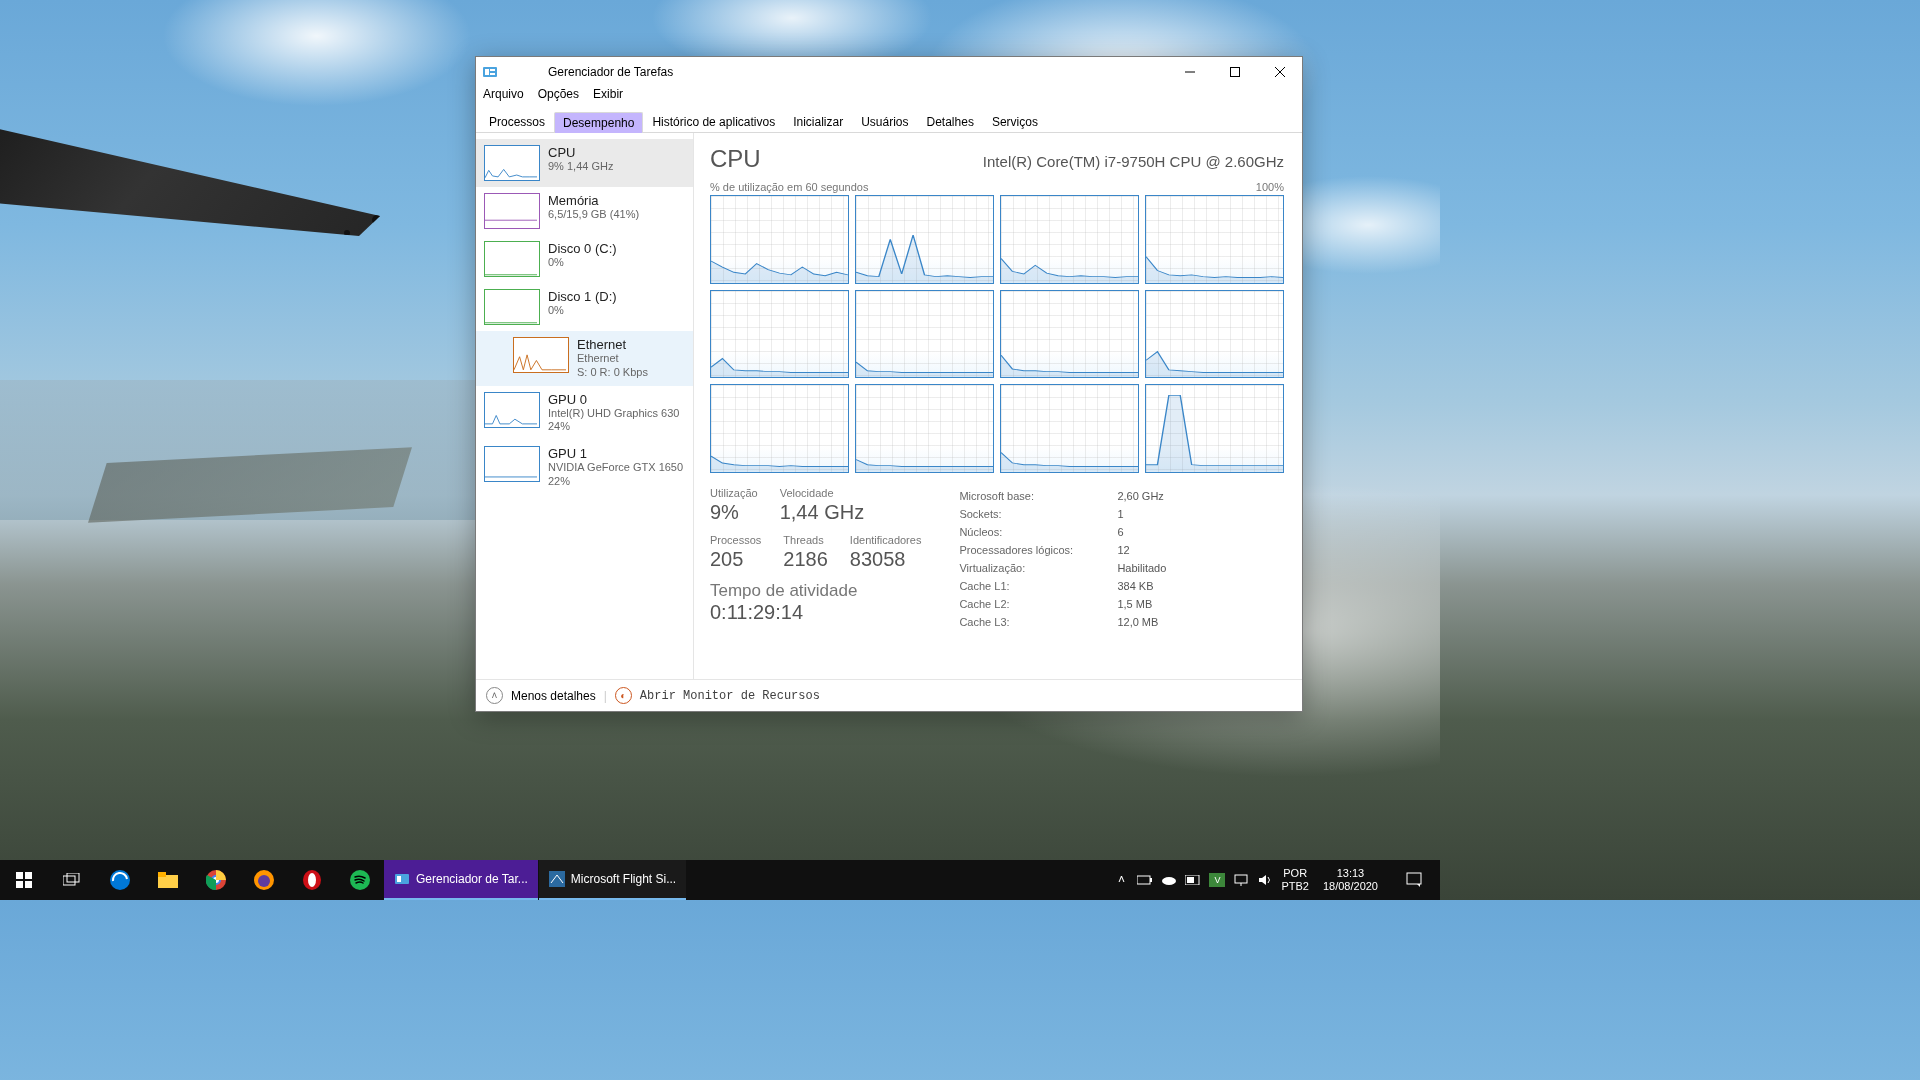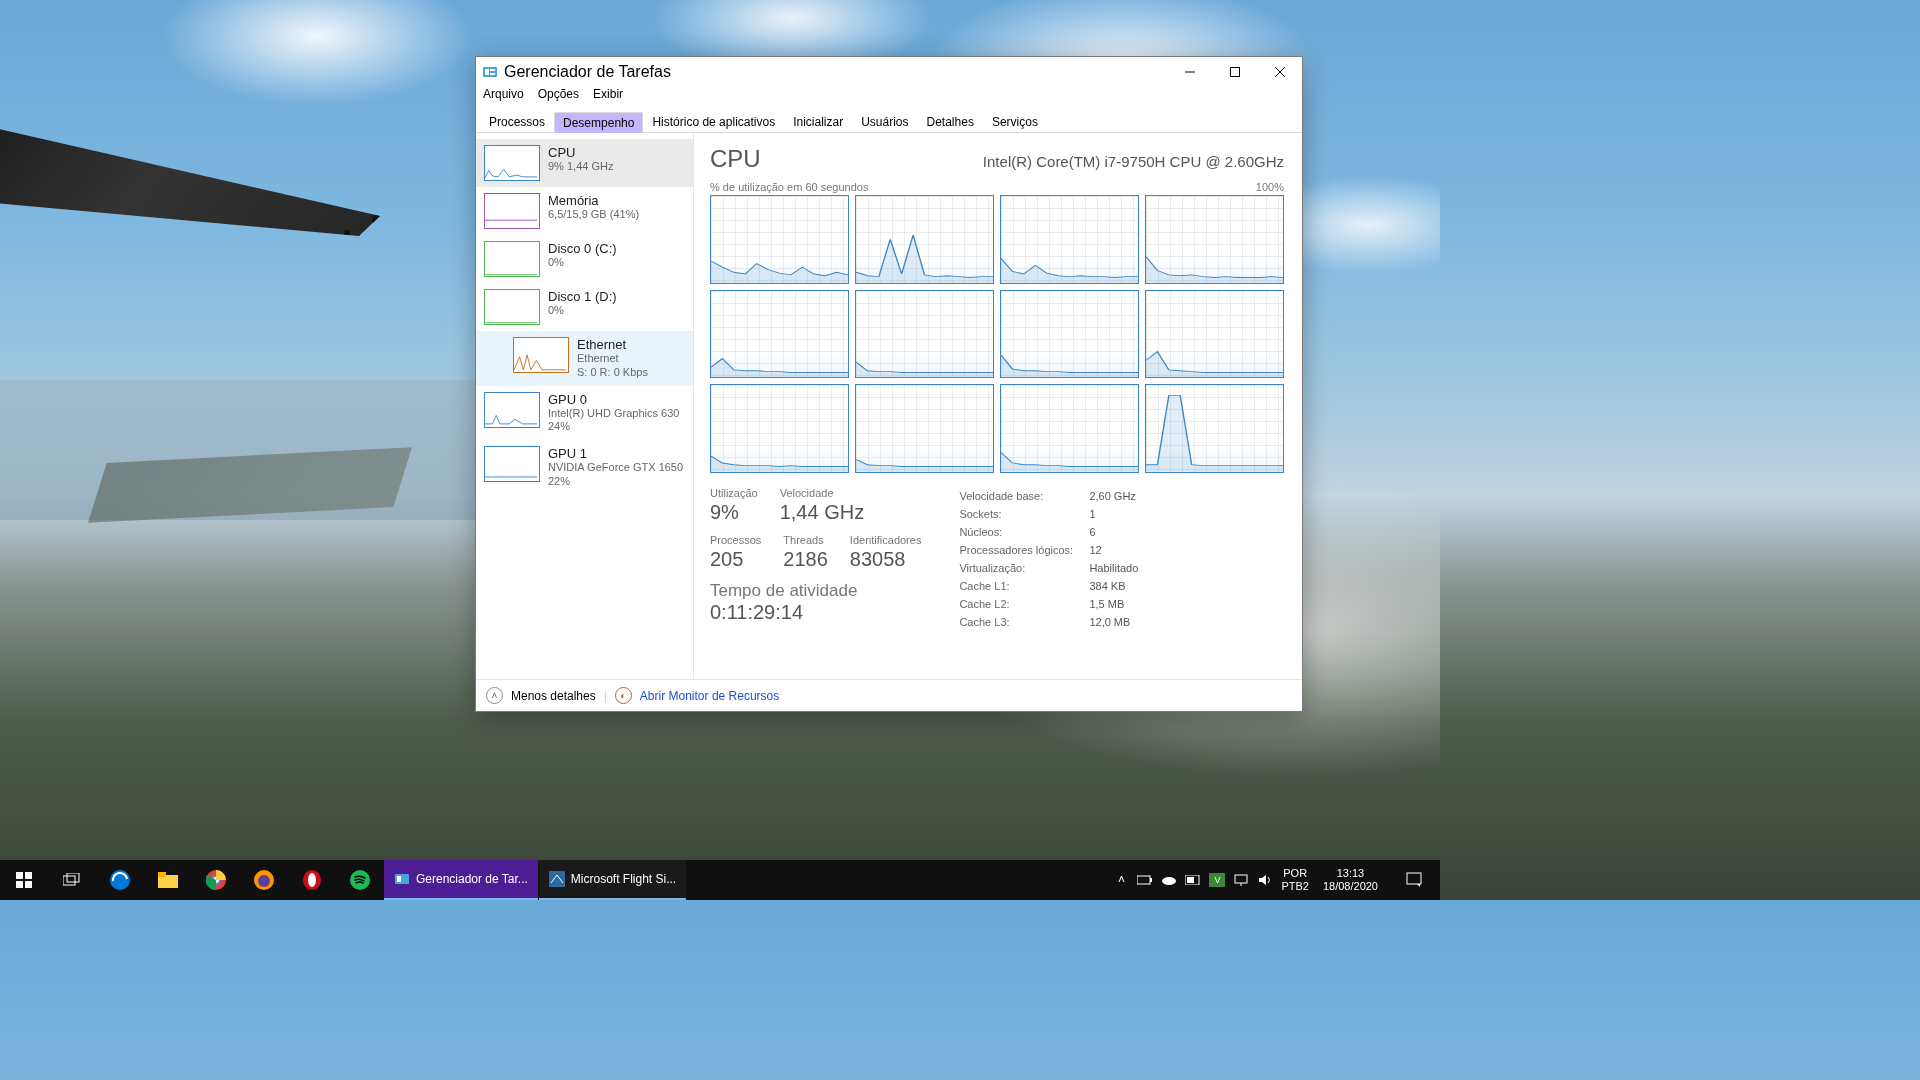--- a/index.html
+++ b/index.html
@@ -29,21 +29,21 @@
 .runway { position:absolute; left:100px; top:455px; width:300px; height:60px; background: linear-gradient(135deg,#5a5f57,#6e756a); opacity:.6; transform: skewX(-20deg) rotate(-3deg); }
 
 
 .window {
   position: absolute; left: 475px; top: 56px; width: 828px; height: 656px;
   background:#fff; border:1px solid #7a7a7a; box-shadow: 0 5px 25px rgba(0,0,0,.3);
   display:flex; flex-direction:column;
 }
 .titlebar { height:30px; display:flex; align-items:center; padding-left:6px; }
 .titlebar .icon { width:16px; height:16px; margin-right:6px; display:inline-flex; }
-.titlebar .title { font-size:16px; flex:1; }
+.titlebar .title { font-size:12px; flex:1;margin-left:44px; }
 .win-controls { display:flex; }
 .win-controls div { width:45px; height:30px; display:flex; align-items:center; justify-content:center; }
 
 .menubar { height:20px; padding:0 7px; display:flex; gap:14px; font-size:12px; }
 .menubar span { cursor:default; }
 
 .tabs { display:flex; border-bottom:1px solid #d9d9d9; padding-left:4px; margin-top:2px; height:24px; align-items:flex-end; }
 .tabs span { padding:3px 8px; border:1px solid transparent; border-bottom:none; font-size:12px; cursor:default; }
 .tabs span.active { border-color:#d9d9d9; background:#c4b5fd; border-top-left-radius:2px; border-top-right-radius:2px; position:relative; top:1px; }
 
@@ -74,27 +74,27 @@
   background-size: 12px 12px; }
 
 .stats { display:flex; margin-top:14px; gap:38px; }
 .stat-block .lbl { font-size:11px; color:#777; }
 .stat-block .val { font-size:20px; color:#555; margin-top:2px; }
 .left-stats { display:flex; flex-direction:column; gap:10px; }
 .stat-row { display:flex; gap:22px; }
 .right-stats { font-size:11px; color:#555; }
 .right-stats .row { display:flex; height:18px; align-items:center; }
 .right-stats .key { width:130px; color:#666; }
-.right-stats .v { color:#555; }
+.right-stats .v { color:#555;margin-left:28px; }
 .uptime .lbl { font-size:17px; color:#777; }
 .uptime .val { font-size:20px; color:#555; }
 
 .footer { border-top:1px solid #e5e5e5; padding:7px 10px; display:flex; align-items:center; gap:8px; font-size:12px; }
 .footer .circle { width:17px; height:17px; border:1px solid #888; border-radius:50%; display:inline-flex; align-items:center; justify-content:center; font-size:10px; color:#666; }
-.footer a { color:#1d4ed8; text-decoration:none; }
+.footer a { color:#404040; text-decoration:none;font-family:Liberation Mono, monospace; }
 .footer .sep { color:#ccc; }
 
 
 .taskbar { position:absolute; left:0; bottom:0; width:1440px; height:40px; background:#101010; display:flex; align-items:center; color:#fff; font-size:12px; }
 .taskbar .tb-item { width:48px; height:40px; display:flex; align-items:center; justify-content:center; }
 .taskbar .tb-task { height:40px; padding:0 10px; display:flex; align-items:center; gap:6px; border-bottom:2px solid #76b9ed; background:#4c1d95; margin-right:1px; max-width:165px; }
 .taskbar .tb-task .lbl { white-space:nowrap; overflow:hidden; text-overflow:ellipsis; font-size:12px; }
 .taskbar .spacer { flex:1; }
 .tray { display:flex; align-items:center; gap:8px; padding-right:4px; }
 .tray .clk { text-align:center; line-height:1.2; font-size:11px; padding:0 6px; }
@@ -370,21 +370,21 @@
               <div class="val">83058</div>
             </div>
           </div>
           <div class="uptime">
             <div class="lbl">Tempo de atividade</div>
             <div class="val">0:11:29:14</div>
           </div>
         </div>
         <div class="right-stats" id="detail-list">
             <div class="row">
-              <span class="key">Velocidade base:</span>
+              <span class="key">Microsoft base:</span>
               <span class="v">2,60 GHz</span>
             </div>
             <div class="row">
               <span class="key">Sockets:</span>
               <span class="v">1</span>
             </div>
             <div class="row">
               <span class="key">Núcleos:</span>
               <span class="v">6</span>
             </div>

